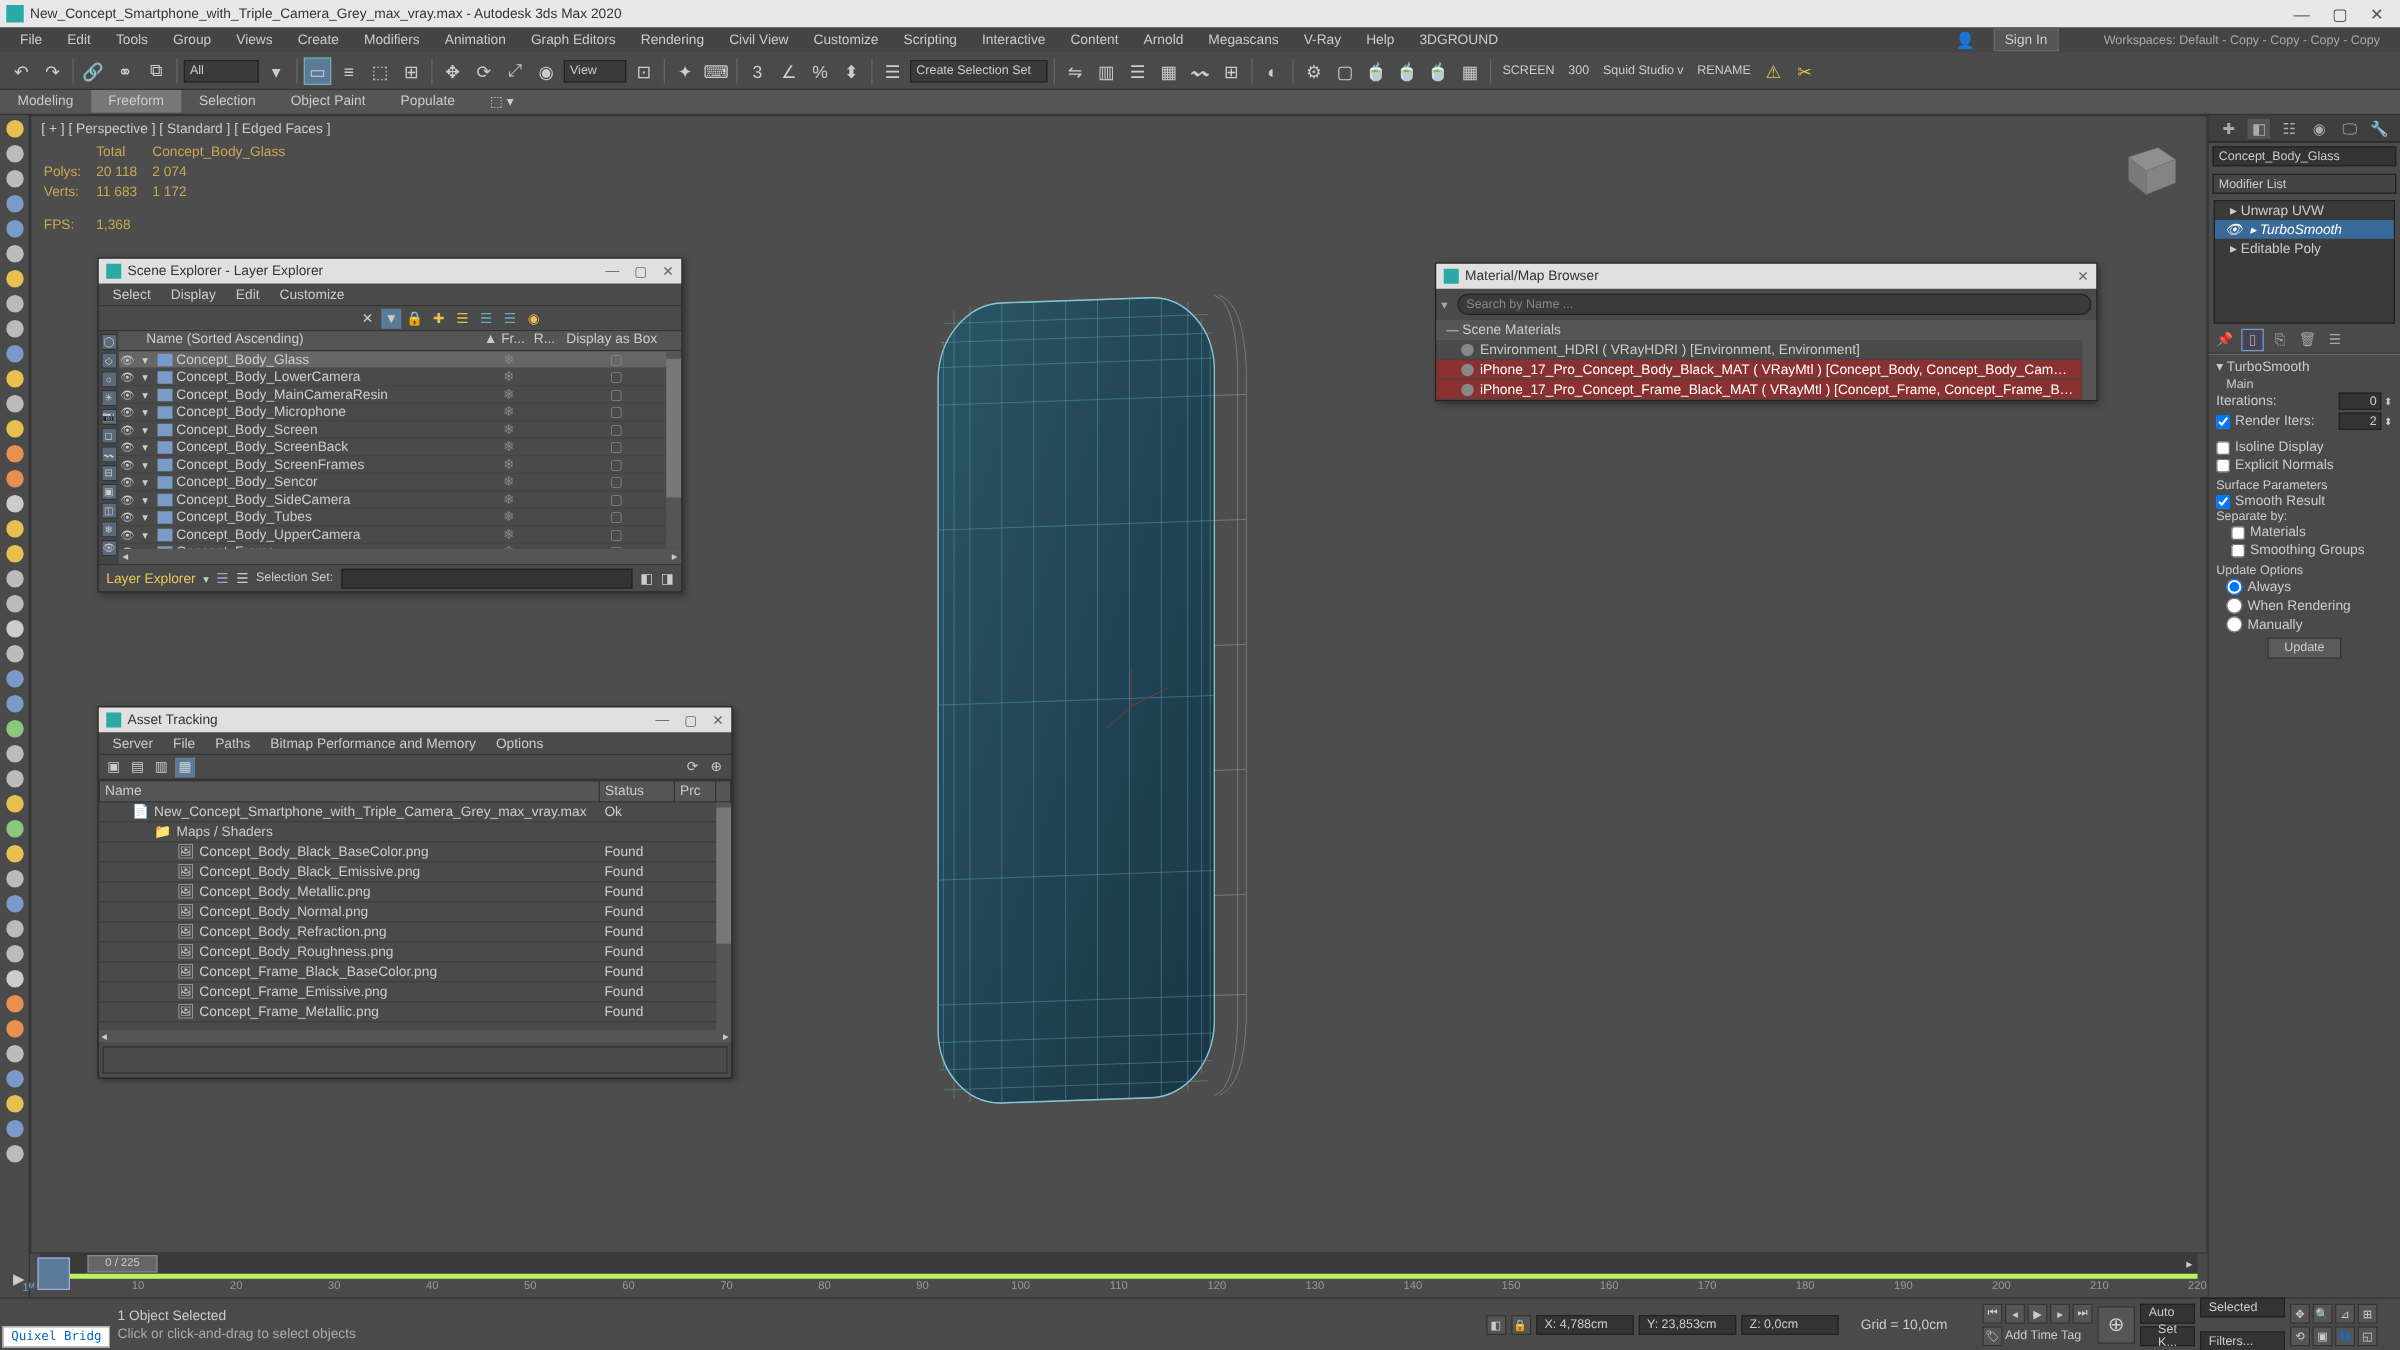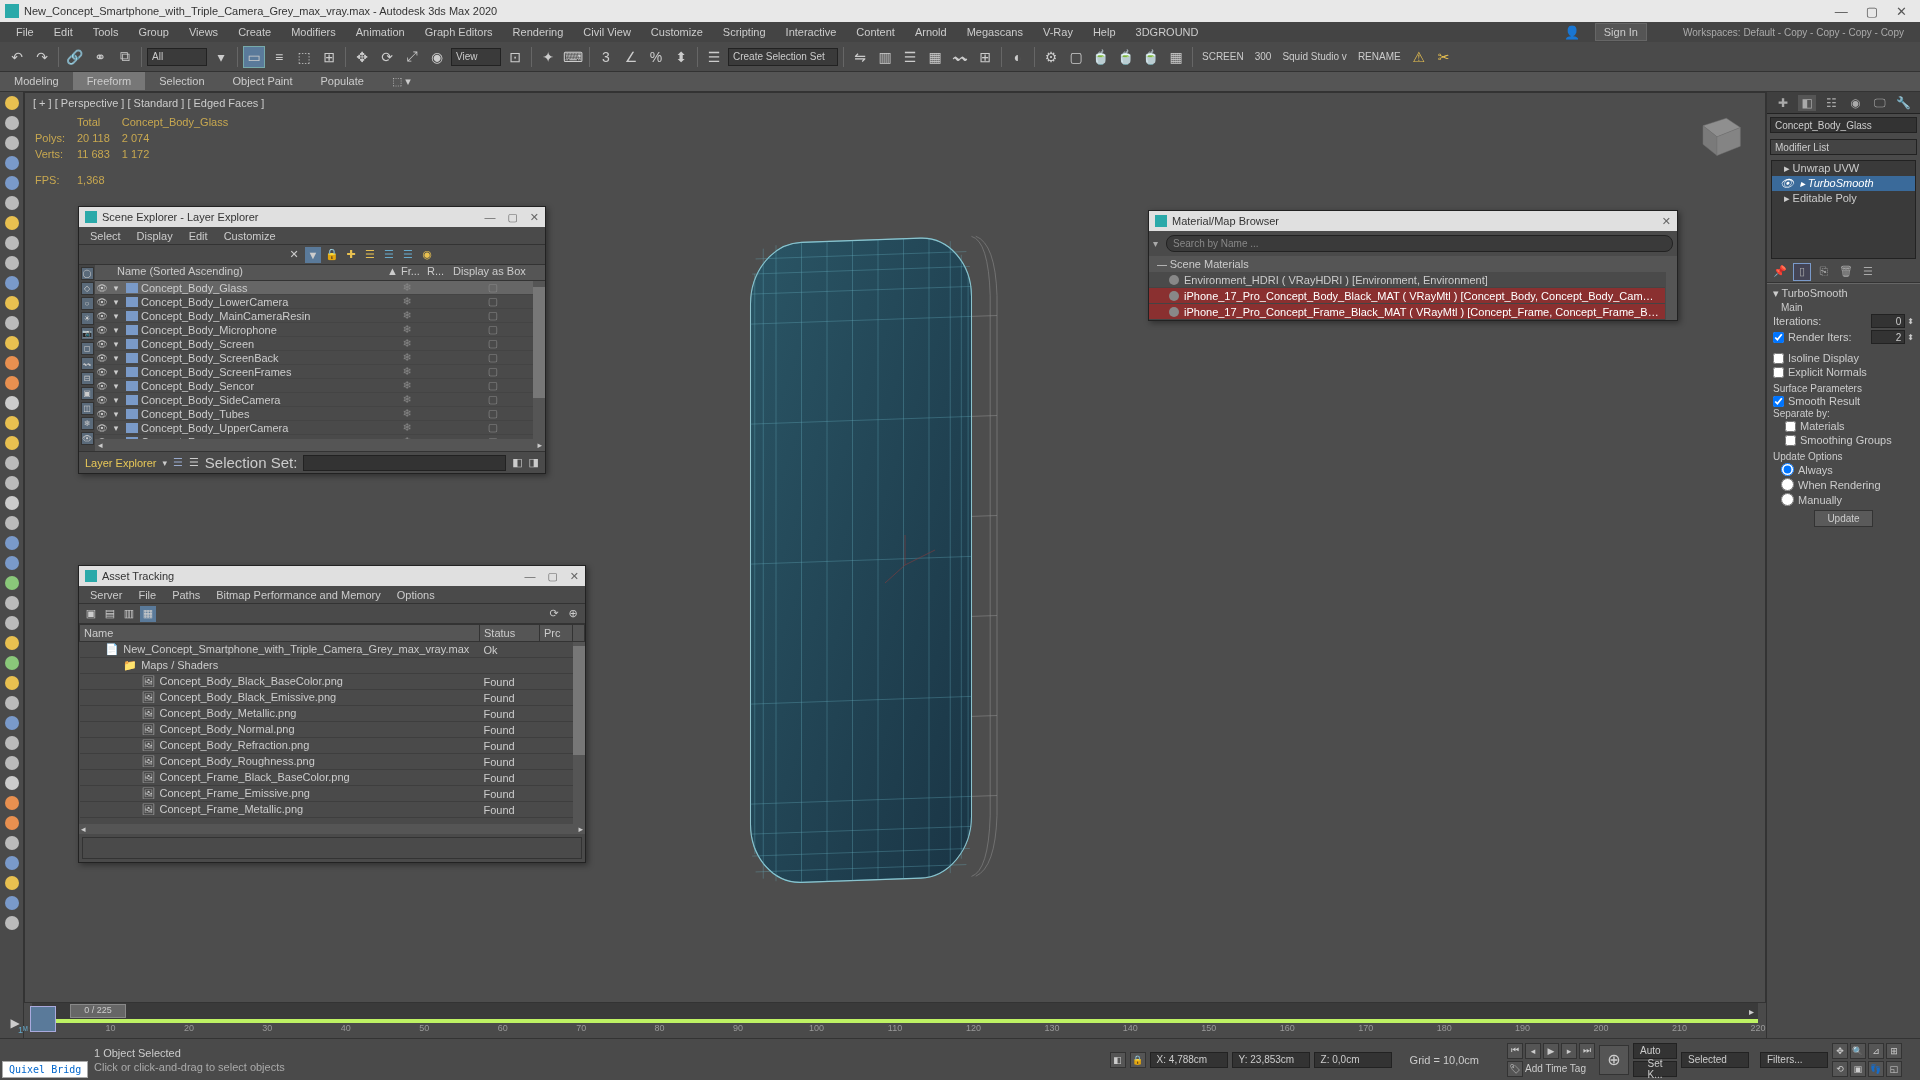--- a/index.html
+++ b/index.html
@@ -604,21 +604,21 @@
           <div style="flex:1"></div>
           <span style="font-size:9px;padding:0 3px;color:#ccc">▸</span>
         </div>
     </div>
   </div>
   <div class="se-foot">
     <span class="le">Layer Explorer</span>
     <span style="font-size:9px">▾</span>
     <span style="color:#9ac">☰</span>
     <span>☰</span>
-    <span style="font-size:15px;color:#ccc">Selection Set:</span>
+    <span style="font-size:10px;color:#ccc">Selection Set:</span>
     <span class="se-dd"></span>
     <span>◧</span>
     <span>◨</span>
   </div>
 </div>
 
 <div class="panel" style="left:78px;top:565px;width:508px">
   <div class="panel-title">
     <div class="icon"></div>
     <span>Asset Tracking</span>
@@ -824,21 +824,21 @@
       <div style="display:flex;gap:2px;align-items:center">
         <span class="play-btn">🏷</span>
         <span style="font-size:10px">Add Time Tag</span>
       </div>
     </div>
     <span class="play-btn" style="width:30px;height:30px;font-size:16px">⊕</span>
     <div style="display:flex;flex-direction:column;gap:2px">
       <span class="status-box" style="width:44px;text-align:center">Auto</span>
       <span class="status-box" style="width:44px;text-align:center">Set K...</span>
     </div>
-    <div style="display:flex;flex-direction:row;gap:11px">
+    <div style="display:flex;flex-direction:column;gap:11px">
       <span class="status-box" style="width:68px">Selected</span>
       <span class="status-box" style="width:68px">Filters...</span>
     </div>
     <div style="display:flex;gap:2px;flex-wrap:wrap;width:80px">
       <span class="play-btn">✥</span>
       <span class="play-btn">🔍</span>
       <span class="play-btn">⊿</span>
       <span class="play-btn">⊞</span>
       <span class="play-btn">⟲</span>
       <span class="play-btn">▣</span>

